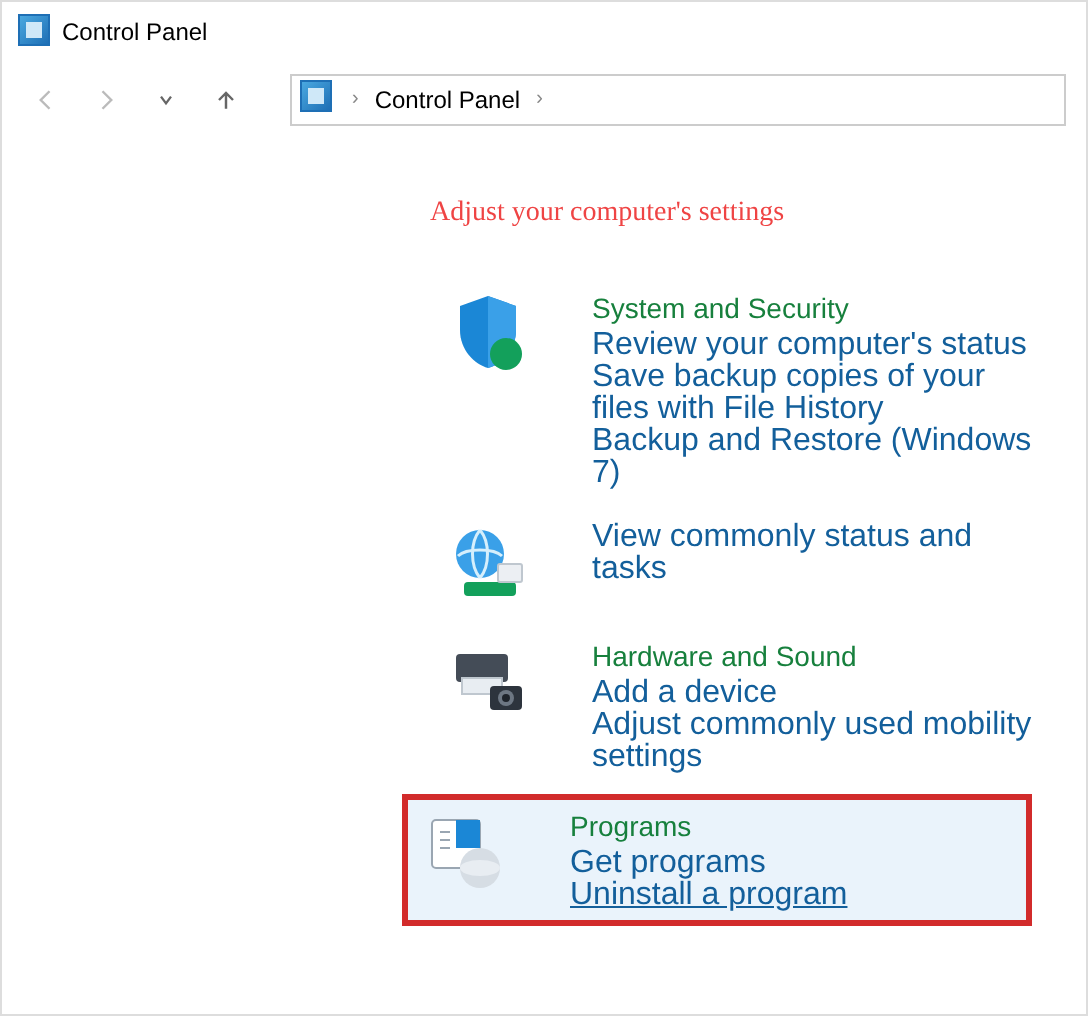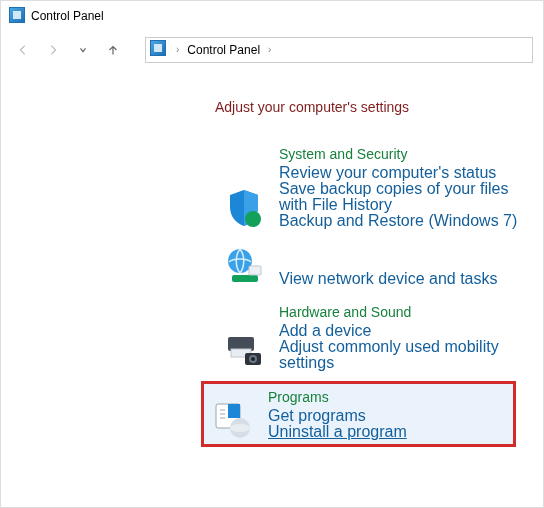--- a/index.html
+++ b/index.html
@@ -47,30 +47,31 @@
     gap: 2px;
     background: #fff;
   }
   .breadcrumb-bar .crumb-icon { margin-right: 4px; }
   .breadcrumb-bar .crumb-text { font-size: 12px; color: #000; margin: 0 2px; }
   .breadcrumb-bar .crumb-sep { color: #888; font-size: 10px; margin: 0 4px; }
   .content {
     padding: 30px 10px 10px 0;
   }
   .heading {
-    color: #7f1d1d;
+    color: #ef4444;
     font-size: 14px;
     margin-left: 214px;
     margin-bottom: 24px;
+    font-family: Liberation Serif, serif;
   }
   .categories { margin-left: 214px; }
   .category {
     display: flex;
-    align-items: flex-end;
-    gap: 14px;
+    align-items: flex-start;
+    gap: 31px;
     padding: 6px 8px 10px 8px;
     position: relative;
   }
   .category .cat-icon {
     width: 42px; height: 42px;
     flex-shrink: 0;
     display: flex; align-items: center; justify-content: center;
   }
   .category .cat-body { padding-top: 0px; }
   .category .cat-title {
@@ -173,21 +174,21 @@
       <div class="cat-icon">
         <svg width="42" height="42" viewBox="0 0 42 42">
           <circle cx="17" cy="16" r="12" fill="#3aa0e8"></circle>
           <path d="M6 17 C10 13 24 13 28 17" stroke="#d6effc" stroke-width="1.5" fill="none"></path>
           <path d="M17 4 C12 10 12 22 17 28 M17 4 C22 10 22 22 17 28" stroke="#d6effc" stroke-width="1.5" fill="none"></path>
           <rect x="9" y="30" width="26" height="7" rx="2" fill="#13a05b"></rect>
           <rect x="26" y="21" width="12" height="9" rx="1" fill="#eceff3" stroke="#bfc7cf"></rect>
         </svg>
       </div>
       <div class="cat-body">
-        <a class="cat-link">View network device and tasks</a>
+        <a class="cat-link">View commonly status and tasks</a>
       </div>
     </div>
 
     <div class="category">
       <div class="cat-icon">
         <svg width="42" height="42" viewBox="0 0 42 42">
           <rect x="5" y="8" width="26" height="14" rx="2" fill="#444c57"></rect>
           <rect x="8" y="20" width="20" height="8" fill="#e8edf2" stroke="#bfc7cf"></rect>
           <rect x="22" y="24" width="16" height="12" rx="2" fill="#2d343d"></rect>
           <circle cx="30" cy="30" r="4" fill="#6d7783"></circle>

